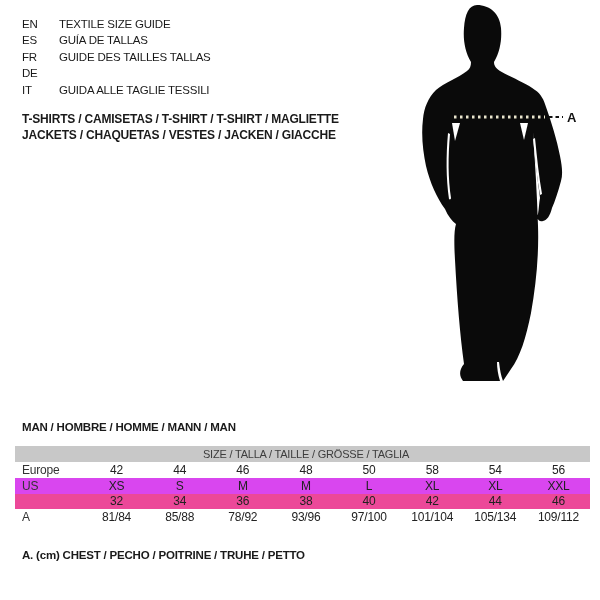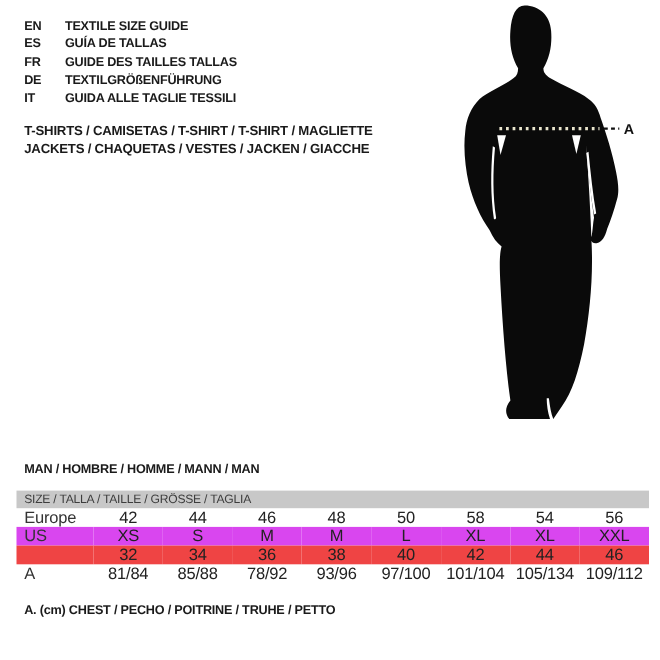--- a/index.html
+++ b/index.html
@@ -1,38 +1,38 @@
 <!DOCTYPE html>
 <html><head>
 <meta charset="utf-8">
 <style>
   html,body{margin:0;padding:0;background:#ffffff;}
   .canvas{
     position:relative;width:600px;height:600px;background:#ffffff;
     font-family:"Liberation Sans",sans-serif;color:#1a1a1a;overflow:hidden;
   }
   
-  .lang-list{position:absolute;left:22px;top:16px;font-weight:700;font-size:11.5px;letter-spacing:-0.2px;}
+  .lang-list{position:absolute;left:22px;top:16px;font-weight:400;font-size:11.5px;letter-spacing:-0.2px;}
   .lang-row{display:flex;height:16.4px;line-height:16.4px;}
   .lang-code{width:37px;}
   
   .categories{position:absolute;left:22px;top:111px;font-weight:700;font-size:12px;line-height:16px;letter-spacing:-0.2px;}
   
   .figure-svg{position:absolute;left:400px;top:0;width:200px;height:400px;}
   
   .man-title{position:absolute;left:22px;top:421px;font-weight:700;font-size:11.5px;letter-spacing:-0.2px;}
   .size-table{position:absolute;left:15px;top:446px;width:575px;border-collapse:collapse;table-layout:fixed;}
   .size-table th{
-    background:#c8c8c8;color:#3d3d3d;font-weight:400;text-align:left;
+    background:#c8c8c8;color:#3d3d3d;font-weight:400;text-align:center;
     padding:0 0 0 7px;height:16px;font-size:11px;letter-spacing:-0.2px;
   }
-  .size-table td{height:15.8px;text-align:center;padding:0;font-size:15px;color:#222;letter-spacing:-0.2px;}
+  .size-table td{height:15.8px;text-align:center;padding:0;font-size:12px;color:#222;letter-spacing:-0.2px;}
   .size-table td.row-label{text-align:left;padding-left:7px;color:#333;}
   tr.stripe-a td{background:#d946ef;}
-  tr.stripe-b td{background:#ef4444;}
+  tr.stripe-b td{background:#ec4899;}
   .footnote{position:absolute;left:22px;top:549px;font-weight:700;font-size:11.5px;letter-spacing:-0.2px;}
 </style>
 </head>
 <body>
 
 <div class="canvas">
 
   <div class="lang-list">
     <div class="lang-row">
       <span class="lang-code">EN</span>
@@ -41,21 +41,20 @@
     <div class="lang-row">
       <span class="lang-code">ES</span>
       <span class="lang-title">GUÍA DE TALLAS</span>
     </div>
     <div class="lang-row">
       <span class="lang-code">FR</span>
       <span class="lang-title">GUIDE DES TAILLES TALLAS</span>
     </div>
     <div class="lang-row">
       <span class="lang-code">DE</span>
-      <span class="lang-title">TEXTILGRÖßENFÜHRUNG</span>
     </div>
     <div class="lang-row">
       <span class="lang-code">IT</span>
       <span class="lang-title">GUIDA ALLE TAGLIE TESSILI</span>
     </div>
   </div>
 
   <div class="categories">
     <div>T-SHIRTS / CAMISETAS / T-SHIRT / T-SHIRT / MAGLIETTE</div>
     <div>JACKETS / CHAQUETAS / VESTES / JACKEN / GIACCHE</div>

